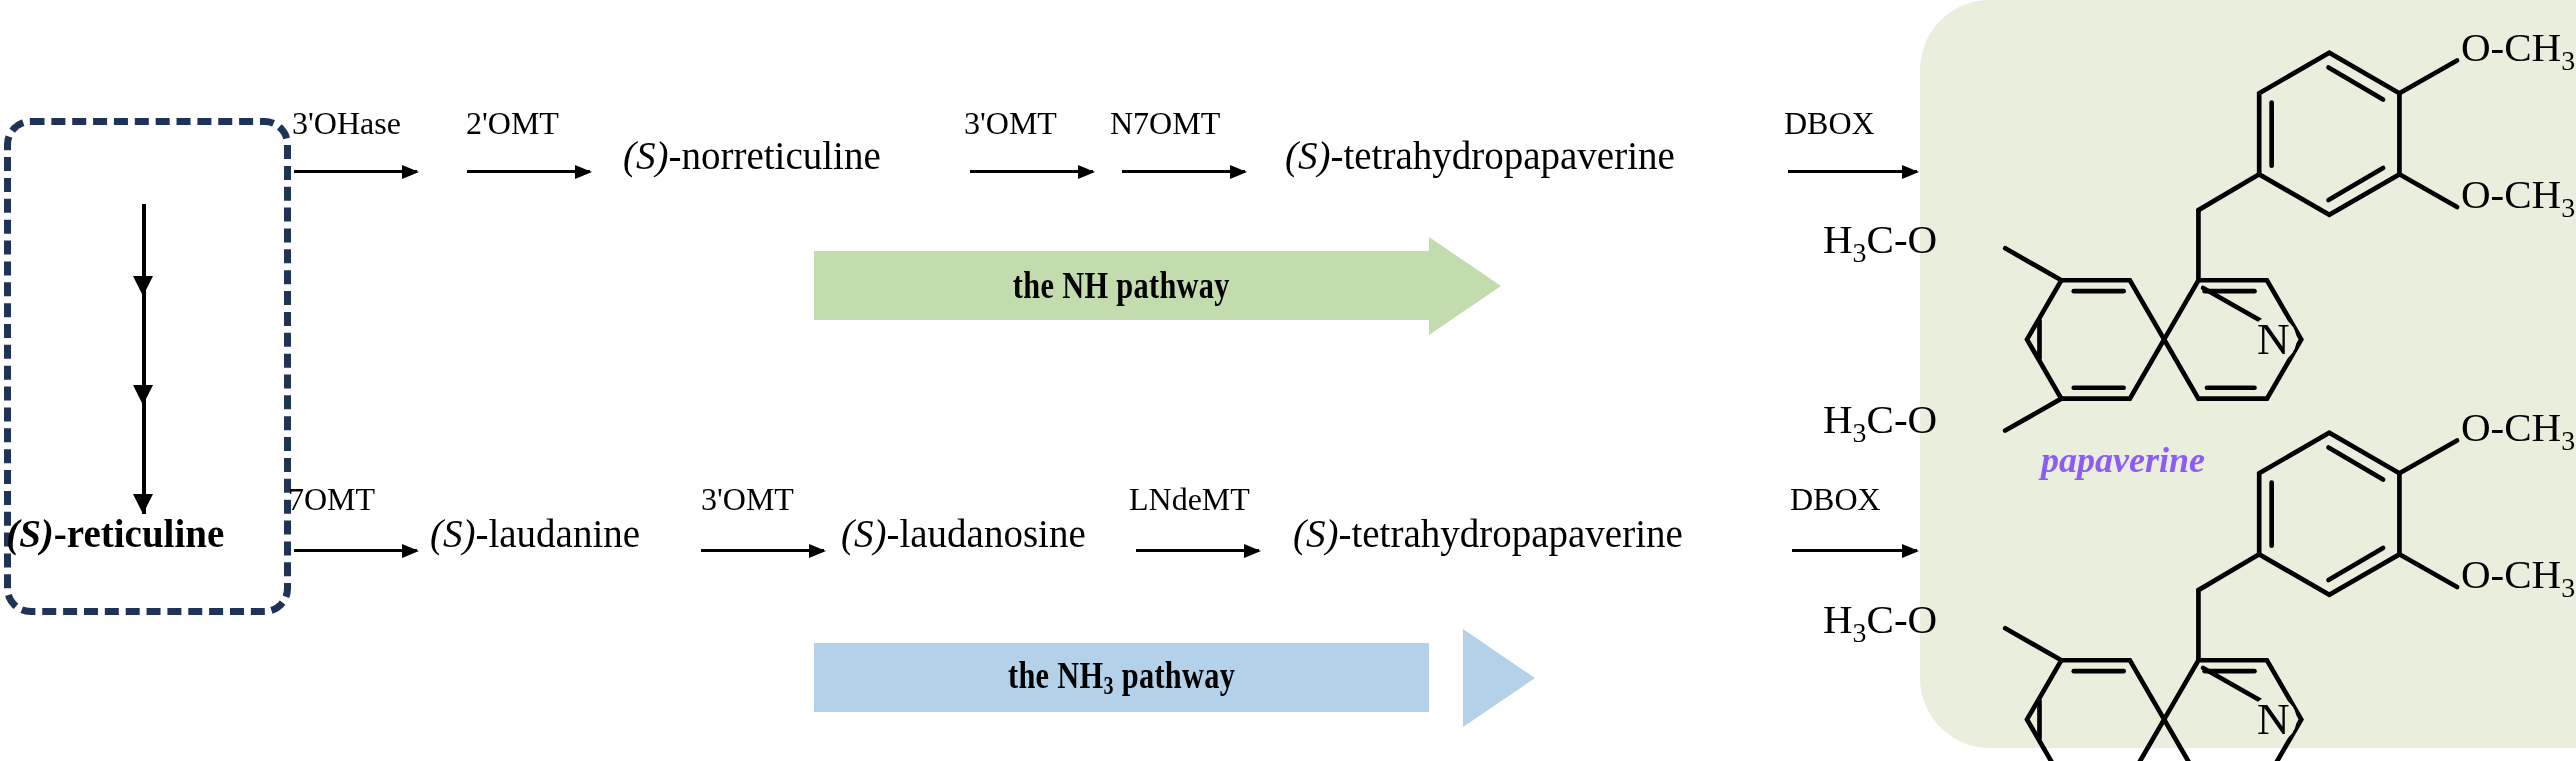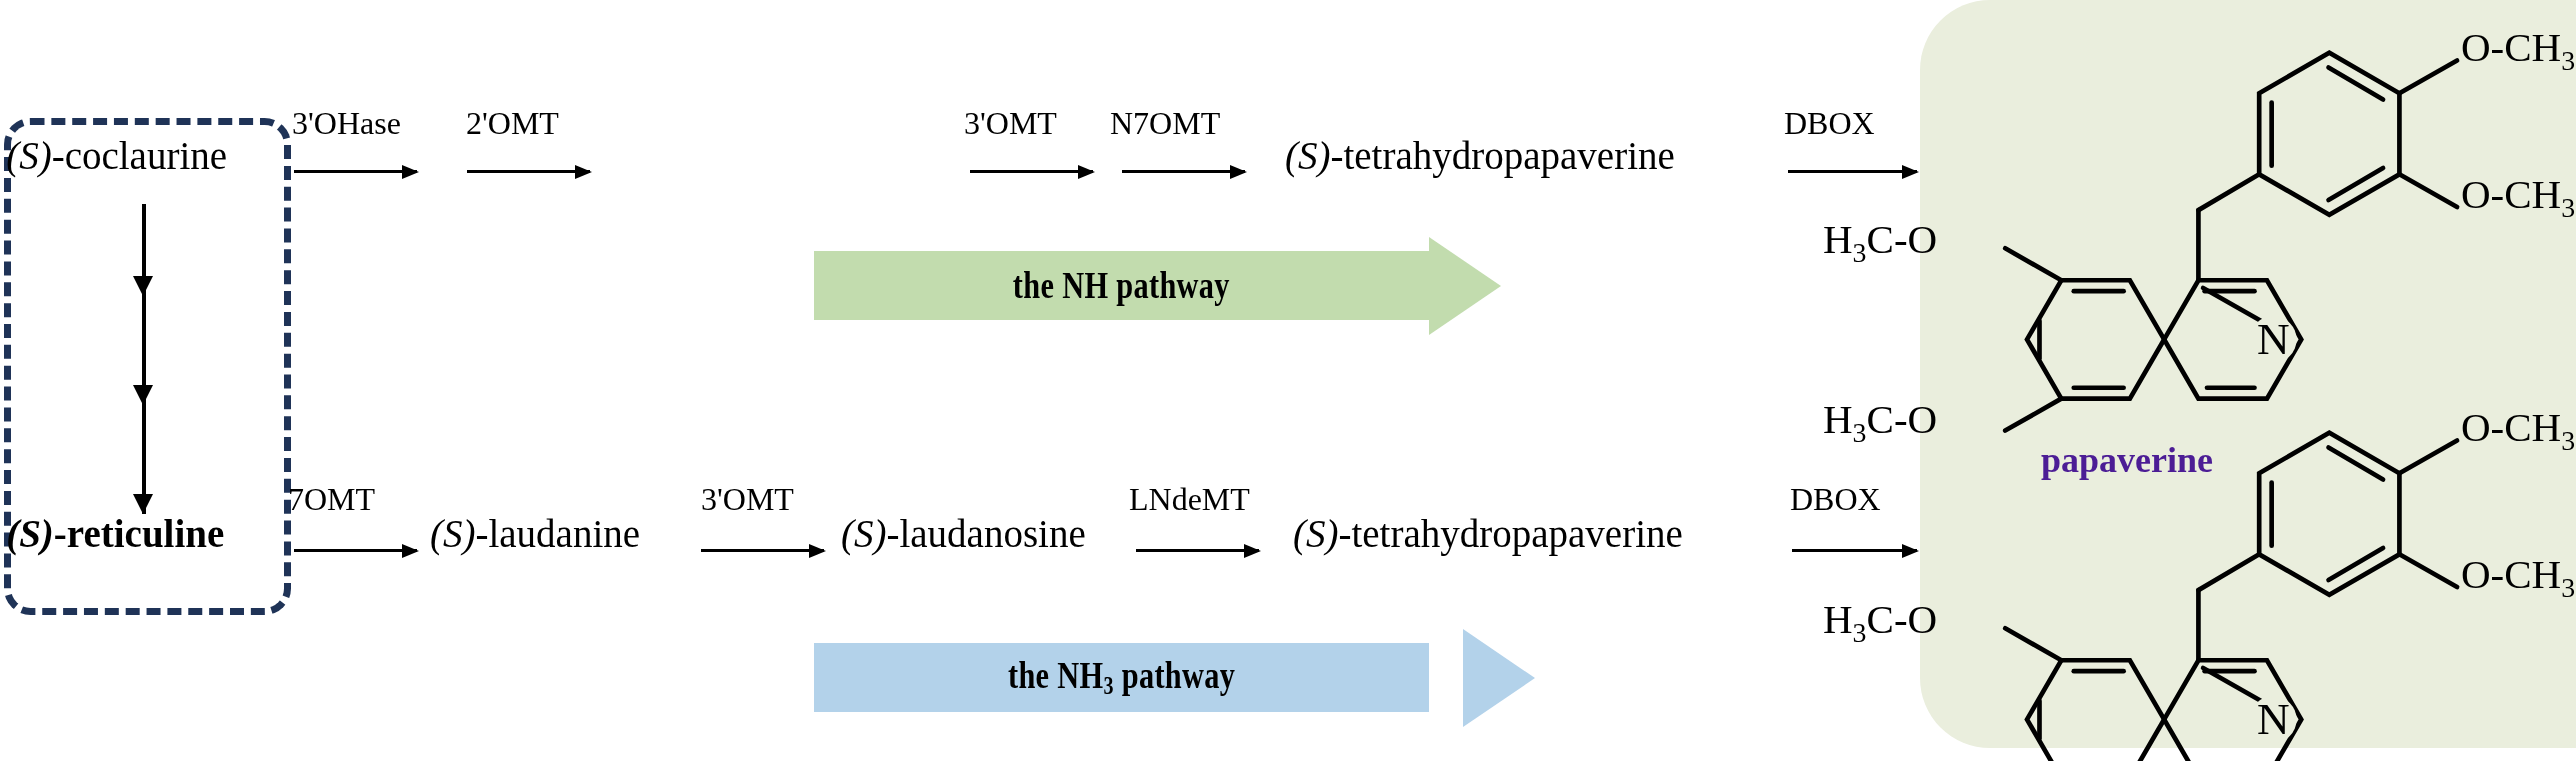--- a/index.html
+++ b/index.html
@@ -57,48 +57,48 @@
   #nh-pathway-banner .bar{width:615px;background:#c2dcae;}
   #nh-pathway-banner .tip{border-left:72px solid #c2dcae;}
 
   #nh3-pathway-banner{left:814px;top:643px;gap:34px;}
   #nh3-pathway-banner .bar{width:615px;background:#b3d2ea;}
   #nh3-pathway-banner .tip{border-left:72px solid #b3d2ea;}
 
   
   .molecule{position:absolute;width:647px;height:335px;}
   .molecule svg{width:100%;height:100%;display:block;overflow:visible;}
-  .mol-name{position:absolute;font-size:36px;font-weight:bold;color:#4c1d95;
-            font-family:"Liberation Serif","DejaVu Serif",serif;white-space:nowrap;}
+  .mol-name{position:absolute;font-size:36px;font-weight:bold;color:#8b5cf6;
+            font-family:"Liberation Serif","DejaVu Serif",serif;white-space:nowrap;font-style:italic;}
 </style>
 </head>
 <body>
 
 <div class="stage">
 
   <div id="product-panel"></div>
 
   <div id="substrate-box"></div>
 
   <div id="vertical-pathway-arrow">
     <div class="vhead" style="top:72px"></div>
     <div class="vhead" style="top:181px"></div>
     <div class="vhead" style="top:290px"></div>
   </div>
 
-  <div class="cmpd" style="left:6.2px;top:136px">
-    <span class="st">(S)</span><span>-coclaurine</span>
-  </div>
 
   <div class="enz" style="left:292px;top:107px">3'OHase</div>
   <div class="rxn-arrow" style="left:294px;top:170px;width:123px"></div>
 
   <div class="enz" style="left:466px;top:107px">2'OMT</div>
   <div class="rxn-arrow" style="left:467px;top:170px;width:123px"></div>
 
+  <div class="cmpd" style="left:623px;top:136px">
+    <span class="st">(S)</span><span>-norreticuline</span>
+  </div>
 
   <div class="enz" style="left:964px;top:107px">3'OMT</div>
   <div class="rxn-arrow" style="left:970px;top:170px;width:123px"></div>
 
   <div class="enz" style="left:1110px;top:107px">N7OMT</div>
   <div class="rxn-arrow" style="left:1122px;top:170px;width:123px"></div>
 
   <div class="cmpd" style="left:1285px;top:136px">
     <span class="st">(S)</span><span>-tetrahydropapaverine</span>
   </div>

